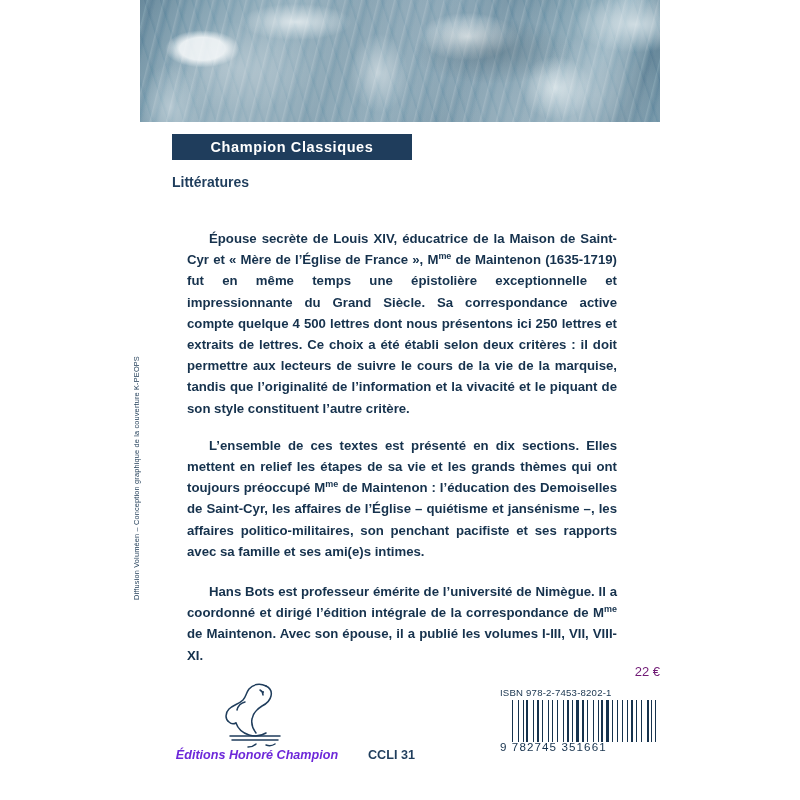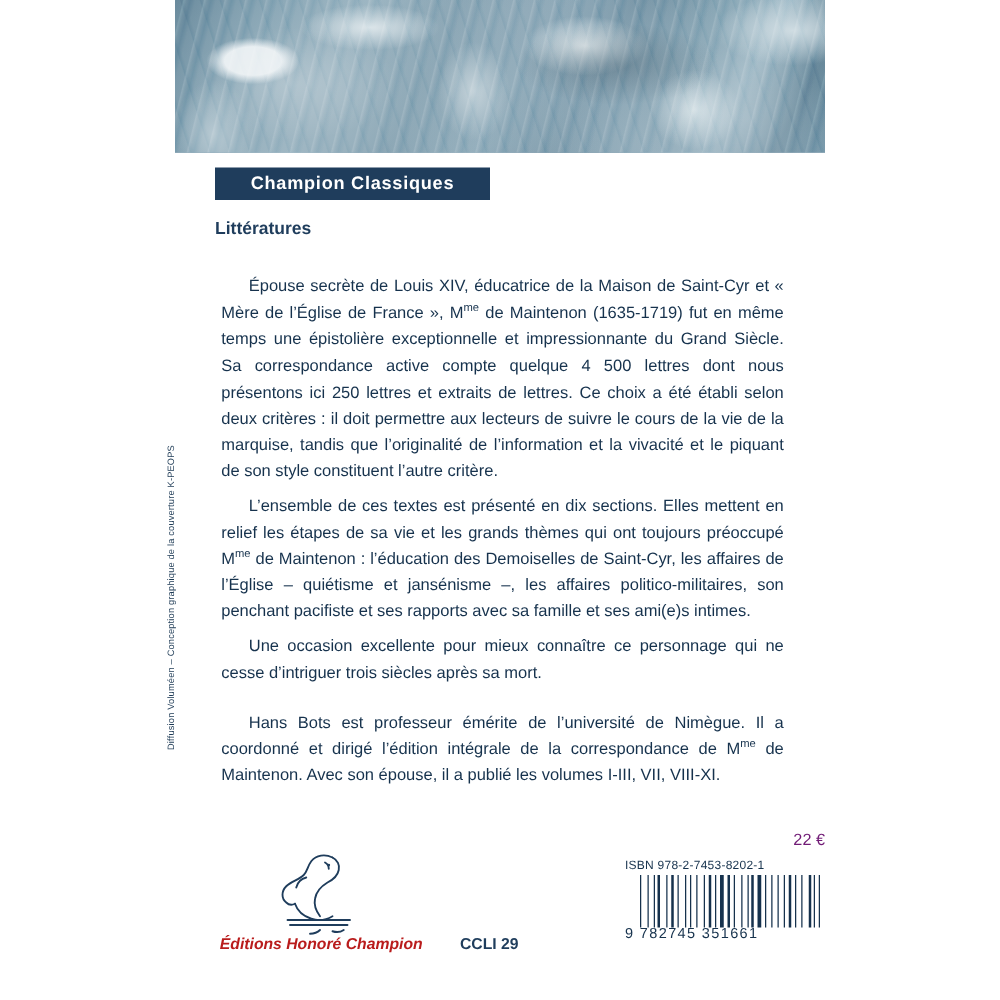--- a/index.html
+++ b/index.html
@@ -82,21 +82,21 @@
     letter-spacing: 0.15px;
     color: #1d3a55;
     white-space: nowrap;
   }
 
   
   .series-box {
     position: absolute;
     left: 172px;
     top: 134px;
-    width: 220px;
+    width: 240px;
     height: 26px;
     background: #1f3d5c;
     display: flex;
     align-items: center;
     justify-content: center;
   }
   .series-box .series-text {
     color: #ffffff;
     font-size: 14.5px;
     letter-spacing: 0.6px;
@@ -117,22 +117,23 @@
     left: 171px;
     top: 212px;
     width: 462px;
     color: #16324d;
     font-size: 13.2px;
     line-height: 21.2px;
     text-align: justify;
     text-justify: inter-word;
   }
   .blurb p {
-    margin: 6px;
+    margin: 16px;
     text-indent: 22px;
+    font-weight: bold;
   }
   .blurb p.gap {
     margin-top: 19px;
   }
   sup {
     font-size: 0.68em;
     vertical-align: super;
     line-height: 0;
   }
 
@@ -143,21 +144,21 @@
     top: 678px;
     width: 86px;
     height: 74px;
   }
   .publisher {
     position: absolute;
     left: 166px;
     top: 748px;
     width: 182px;
     text-align: center;
-    color: #b91c1c;
+    color: #6d28d9;
     font-size: 12.6px;
     font-weight: 700;
     font-style: italic;
   }
   .collection-code {
     position: absolute;
     left: 368px;
     top: 748px;
     color: #1f3d5c;
     font-size: 12.6px;
@@ -230,21 +231,20 @@
 
   <div class="series-box">
     <span class="series-text">Champion Classiques</span>
   </div>
 
   <div class="subseries">Littératures</div>
 
   <div class="blurb">
     <p>Épouse secrète de Louis XIV, éducatrice de la Maison de Saint-Cyr et « Mère de l’Église de France », M<sup>me</sup> de Maintenon (1635-1719) fut en même temps une épistolière exceptionnelle et impressionnante du Grand Siècle. Sa correspondance active compte quelque 4 500 lettres dont nous présentons ici 250 lettres et extraits de lettres. Ce choix a été établi selon deux critères : il doit permettre aux lecteurs de suivre le cours de la vie de la marquise, tandis que l’originalité de l’information et la vivacité et le piquant de son style constituent l’autre critère.</p>
     <p>L’ensemble de ces textes est présenté en dix sections. Elles mettent en relief les étapes de sa vie et les grands thèmes qui ont toujours préoccupé M<sup>me</sup> de Maintenon : l’éducation des Demoiselles de Saint-Cyr, les affaires de l’Église – quiétisme et jansénisme –, les affaires politico-militaires, son penchant pacifiste et ses rapports avec sa famille et ses ami(e)s intimes.</p>
-    <p>Une occasion excellente pour mieux connaître ce personnage qui ne cesse d’intriguer trois siècles après sa mort.</p>
     <p class="gap">Hans Bots est professeur émérite de l’université de Nimègue. Il a coordonné et dirigé l’édition intégrale de la correspondance de M<sup>me</sup> de Maintenon. Avec son épouse, il a publié les volumes I-III, VII, VIII-XI.</p>
   </div>
 
   <div class="logo">
     <svg viewBox="0 0 86 74" width="86" height="74" aria-hidden="true">
       <g fill="none" stroke="#1f3d5c" stroke-width="1.5" stroke-linecap="round" stroke-linejoin="round">
         <path d="M54 8 c-6 -3 -13 -2 -17 3 c-3 4 -3 8 -6 11 c-4 4 -10 5 -14 9 c-4 4 -4 10 0 13 c2 2 5 2 7 1"></path>
         <path d="M54 8 c4 2 6 6 5 10 c-1 5 -5 8 -9 10 c-5 3 -9 7 -10 13 c-1 5 1 10 4 14"></path>
         <path d="M24 45 c2 6 7 10 13 12 c6 2 12 1 17 -2"></path>
         <path d="M44 66 c-2 2 -5 3 -8 3"></path>
@@ -252,21 +252,21 @@
         <path d="M33 24 c-4 1 -7 4 -8 8"></path>
         <path d="M48 12 c2 1 3 3 3 5"></path>
         <circle cx="51" cy="14" r="1.1" fill="#1f3d5c" stroke="none"></circle>
         <path d="M18 58 h50"></path>
         <path d="M20 62 h46"></path>
       </g>
     </svg>
   </div>
 
   <div class="publisher">Éditions Honoré Champion</div>
-  <div class="collection-code">CCLI 29</div>
+  <div class="collection-code">CCLI 31</div>
 
   <div class="price">22 €</div>
   <div class="isbn-line">ISBN  978-2-7453-8202-1</div>
 
   <div class="barcode">
     <div class="bars" id="bars">
         <i style="width: 1px; height: 100%;"></i>
         <i style="width: 3px; height: 100%; background: transparent;"></i>
         <i style="width: 1px; height: 100%;"></i>
         <i style="width: 2px; height: 100%; background: transparent;"></i>

